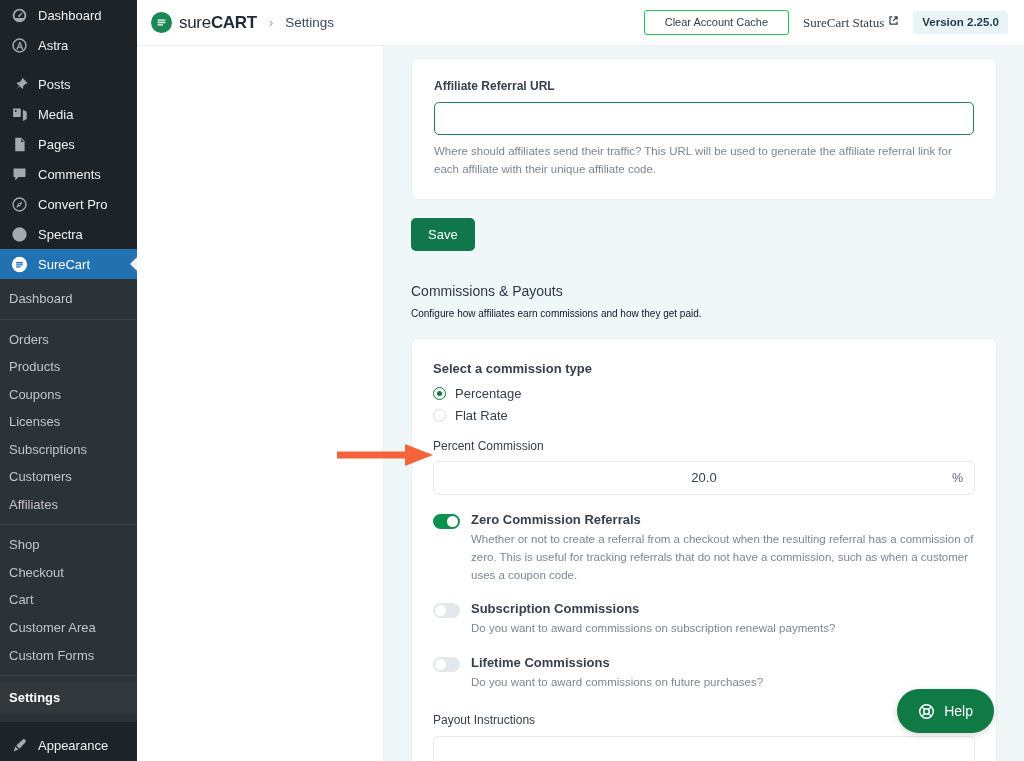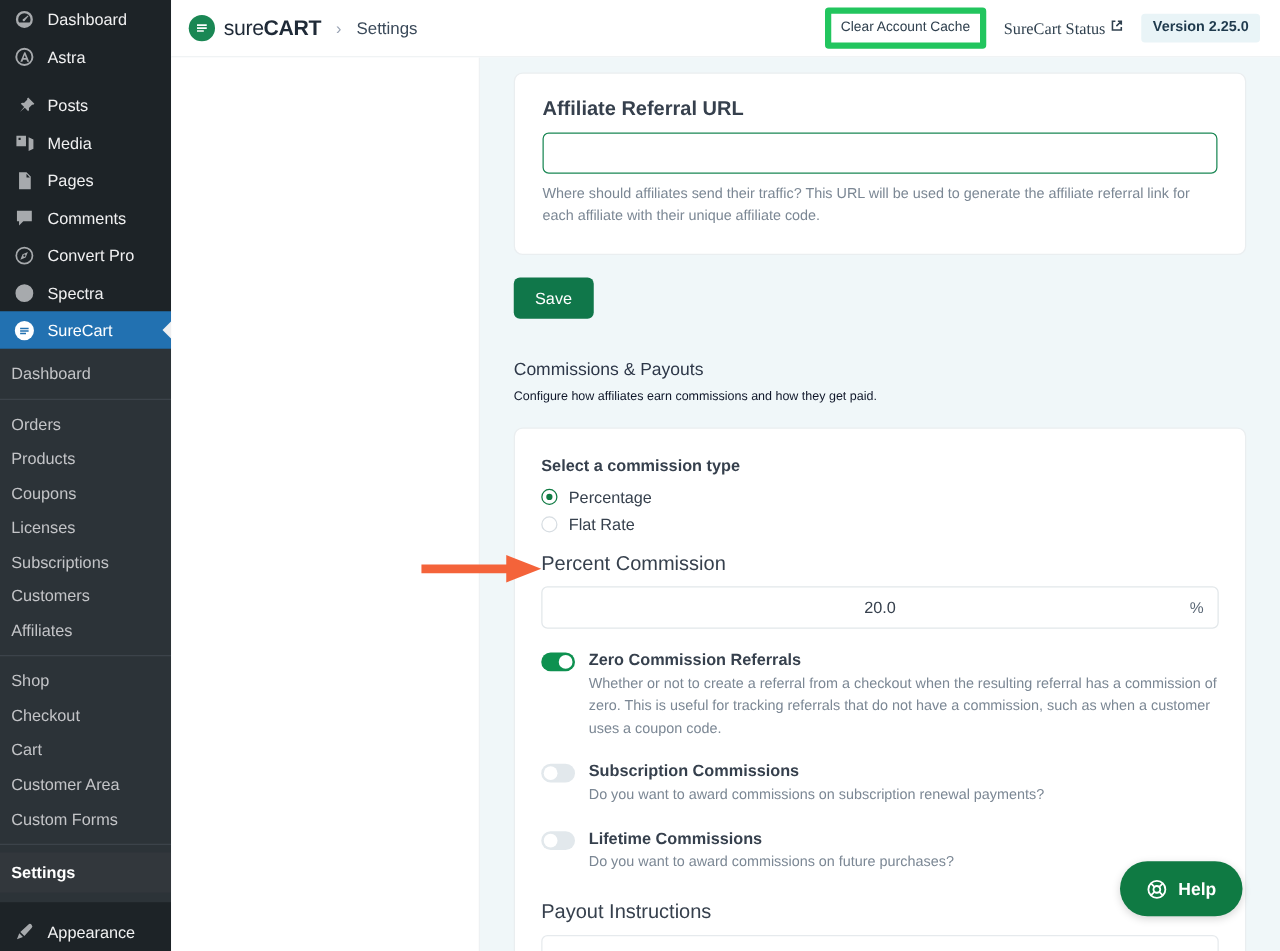--- a/index.html
+++ b/index.html
@@ -57,22 +57,22 @@
     width: 21px; height: 21px; border-radius: 50%; background: #1a8754;
     display: flex; align-items: center; justify-content: center;
   }
   .logo-mark svg { width: 13px; height: 13px; }
   .logo-text { font-size: 17px; color: #1f2a37; letter-spacing: -0.3px; }
   .logo-text .b { font-weight: 700; }
   .crumb-sep { color: #98a2b3; font-size: 13px; margin: 0 2px; }
   .crumb { color: #3b4a5a; font-size: 13.5px; }
   .topbar-right { margin-left: auto; display: flex; align-items: center; gap: 14px; }
   .btn-ghost {
-    border: 5px solid #22c55e; background: #fff; border-radius: 3px;
-    font-size: 11px; color: #30414f; padding: 6px 8px; cursor: pointer;
+    border: 1px solid #22c55e; background: #fff; border-radius: 3px;
+    font-size: 11px; color: #30414f; padding: 6px 20px; cursor: pointer;
     font-family: inherit; line-height: 1;
   }
   .link-ext {
     font-size: 13px; color: #30414f; display: inline-flex; align-items: flex-start; gap: 4px;
     cursor: pointer; text-decoration: none; font-family: Liberation Serif, serif;
   }
   .link-ext svg { width: 11px; height: 11px; stroke: #30414f; fill: none; stroke-width: 1.6; }
   .ver-badge {
     background: #e9f4f7; color: #1f3a4d; font-size: 11.5px; font-weight: 700;
     padding: 6px 9px; border-radius: 3px; line-height: 1;
@@ -84,21 +84,21 @@
     flex: 1; background: #f0f7f9; overflow: hidden; position: relative;
     padding: 0 27px 0 27px;
   }
   .content-inner { width: 100%; }
 
   .card {
     background: #fff; border: 1px solid #eaeef0; border-radius: 7px;
     padding: 22px 22px 20px 22px;
   }
   .field-label {
-    font-size: 16px; font-weight: 700; color: #36404d; margin-bottom: 9px;
+    font-size: 12px; font-weight: 700; color: #36404d; margin-bottom: 9px;
   }
   .text-input {
     width: 100%; height: 33px; border: 1px solid #e2e7ea; border-radius: 5px;
     padding: 0 11px; font-size: 13px; color: #36404d;
     font-family: inherit; background:#fff; outline: none; text-align: center;
   }
   .text-input.focused { border: 1.5px solid #1a8754; }
   .help-text { font-size: 11.5px; color: #7b8794; line-height: 1.55; margin-top: 8px; }
 
   .btn-save {
@@ -148,21 +148,21 @@
     width: 100%; height: 78px; border: 1px solid #e6eaed; border-radius: 5px;
     background: #fff; font-family: inherit; font-size: 13px; padding: 9px 11px;
     resize: vertical; color:#36404d; outline: none;
   }
 
   
   .help-fab {
     position: absolute; right: 30px; bottom: 28px;
     background: #0f7a43; color: #fff; border-radius: 24px;
     height: 44px; padding: 0 21px; display: flex; align-items: center; gap: 9px;
-    font-size: 14px; font-weight: 700; cursor: pointer; border: none;
+    font-size: 14px; font-weight: 400; cursor: pointer; border: none;
     font-family: inherit; box-shadow: 0 2px 7px rgba(0,0,0,.17); z-index: 40;
   }
   .help-fab svg { width: 17px; height: 17px; stroke: #fff; fill: none; stroke-width: 1.7; }
 
   
   .anno-arrow { position: absolute; left: 337px; top: 443px; z-index: 60; pointer-events: none; }
 </style>
 </head>
 <body>
 

